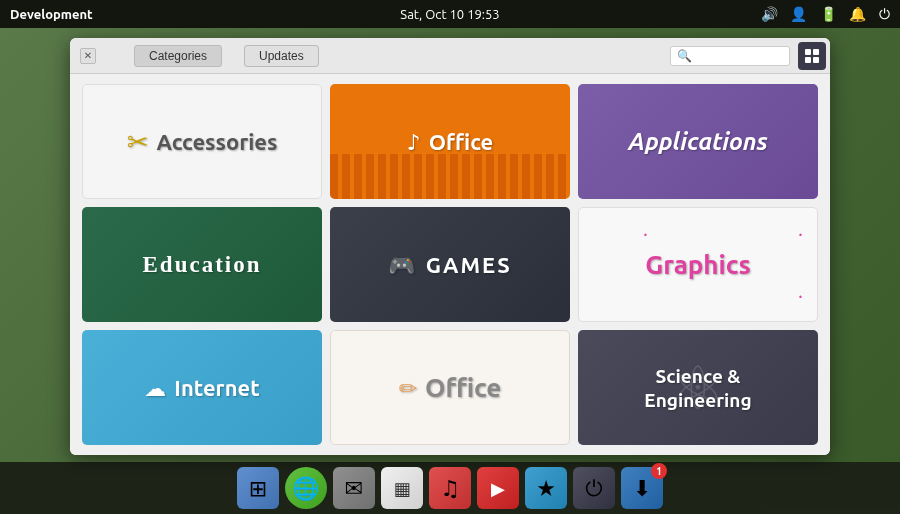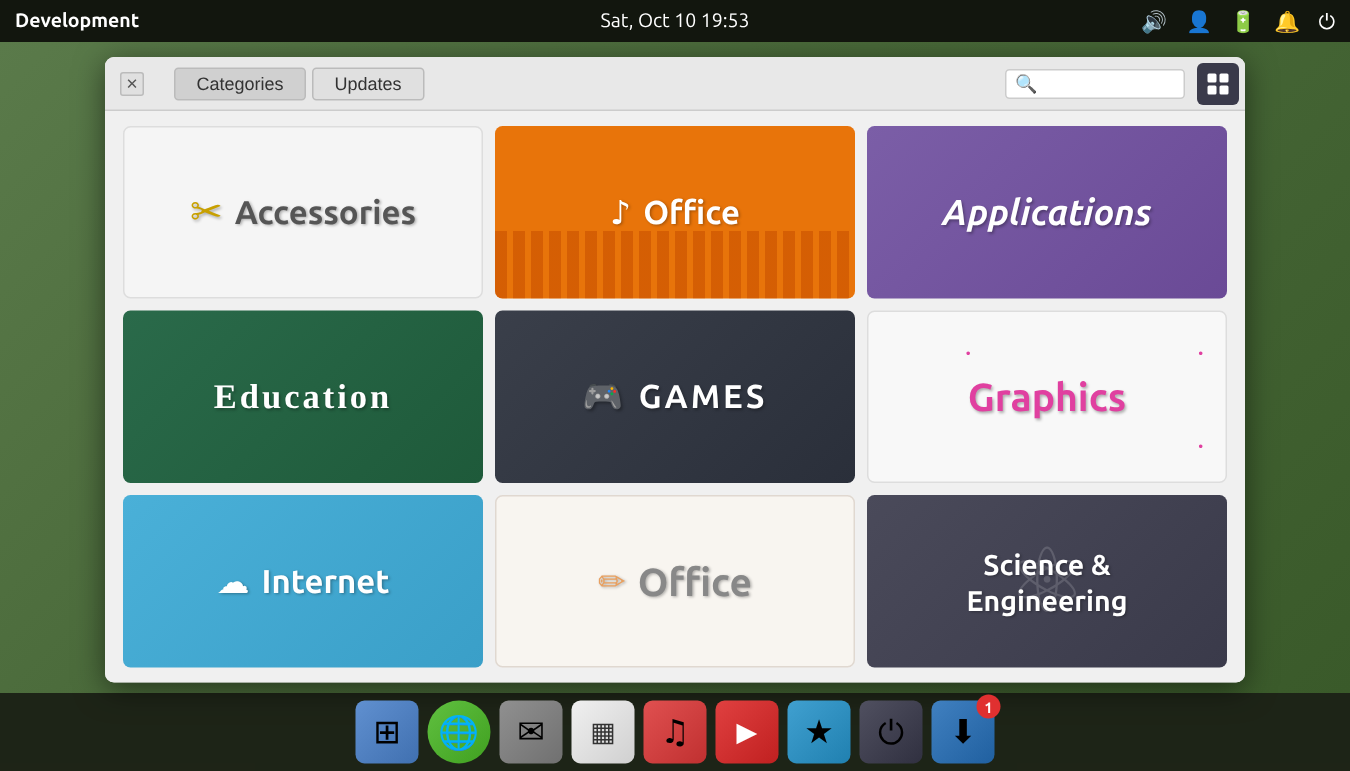--- a/index.html
+++ b/index.html
@@ -98,20 +98,21 @@
       margin-left: 20px;
     }
     .nav-btn {
       padding: 3px 14px;
       font-size: 12px;
       color: #333;
       background: #e0e0e0;
       border: 1px solid #bbb;
       border-radius: 3px;
       cursor: pointer;
+      margin-left: 18px;
     }
     .nav-btn.active {
       background: #d0d0d0;
     }
     .search-box {
       position: absolute;
       right: 40px;
       top: 50%;
       transform: translateY(-50%);
       display: flex;

